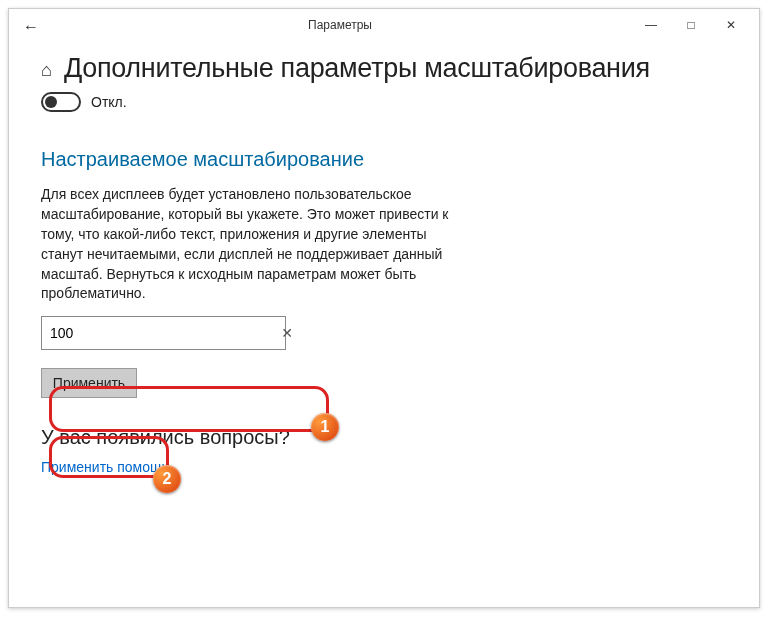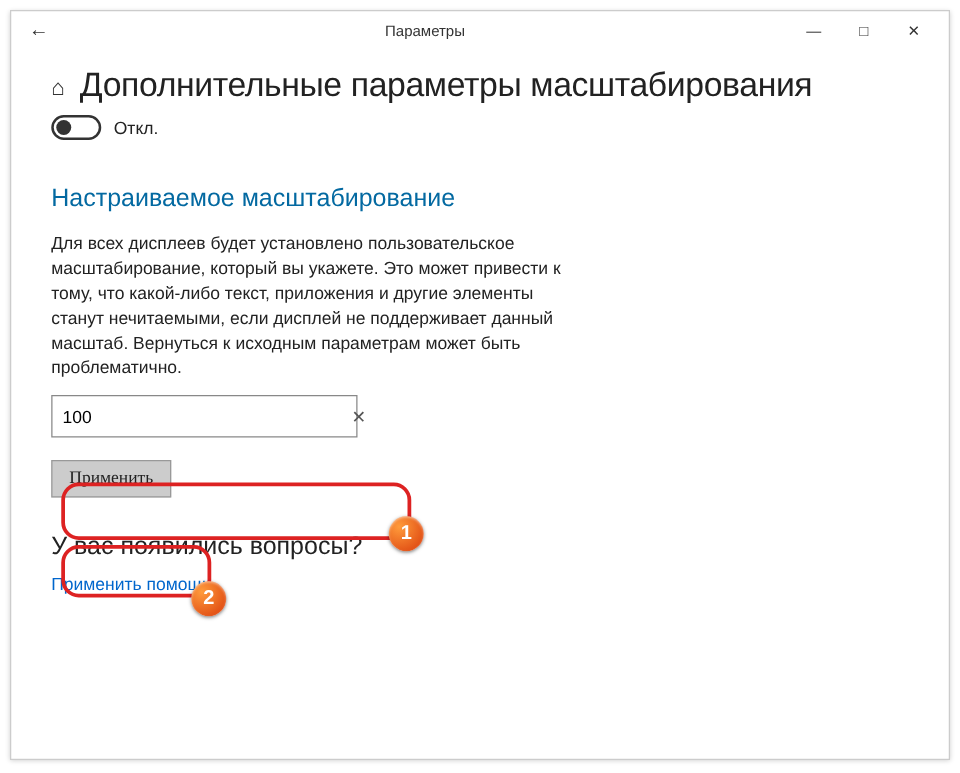--- a/index.html
+++ b/index.html
@@ -121,21 +121,21 @@
     }
     .callout-1 { left: 302px; top: 404px; }
     .callout-2 { left: 144px; top: 456px; }
     .apply-row { margin-top: 18px; }
     .apply-btn {
       width: 96px;
       height: 30px;
       background: #ccc;
       border: 1px solid #999;
       font-size: 14px;
-      font-family: Liberation Serif, serif;
+      font-family: Liberation Sans, sans-serif;
       color: #222;
       cursor: pointer;
     }
     .faq-title { font-size: 20px; font-weight: 400; color: #222; margin-top: 28px; }
     .link { font-size: 14px; color: #0066cc; margin-top: 10px; cursor: pointer; display: inline-block; }
   </style>
 </head>
 <body>
 
 <div class="window-frame">

